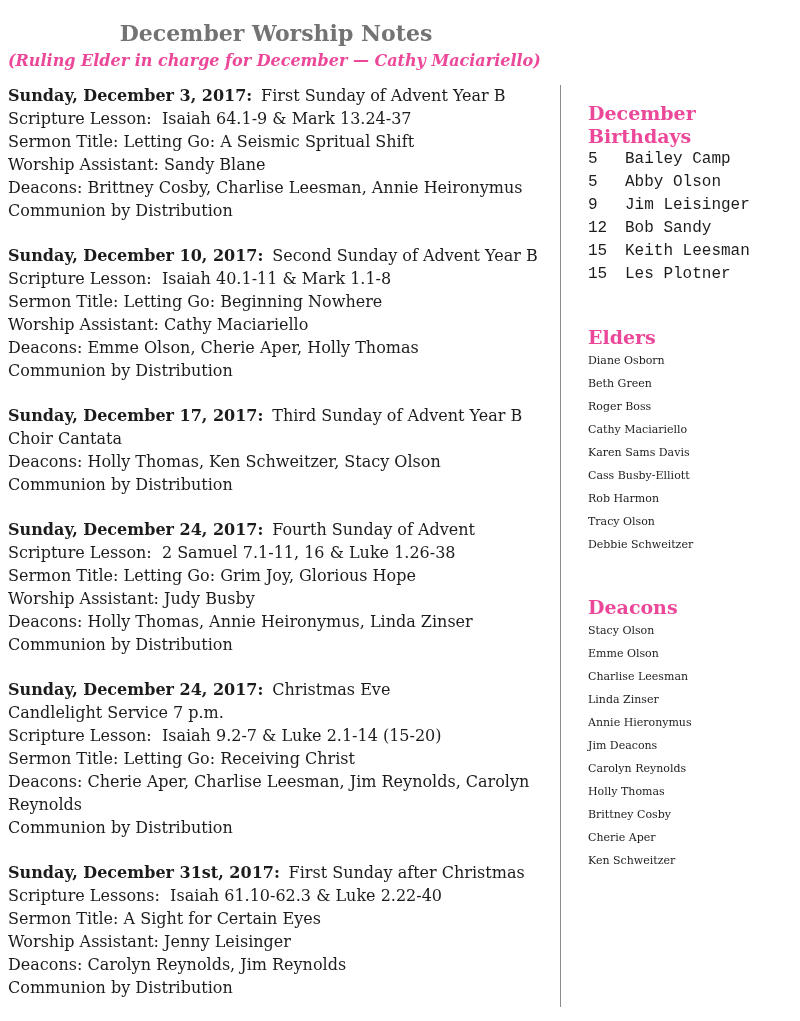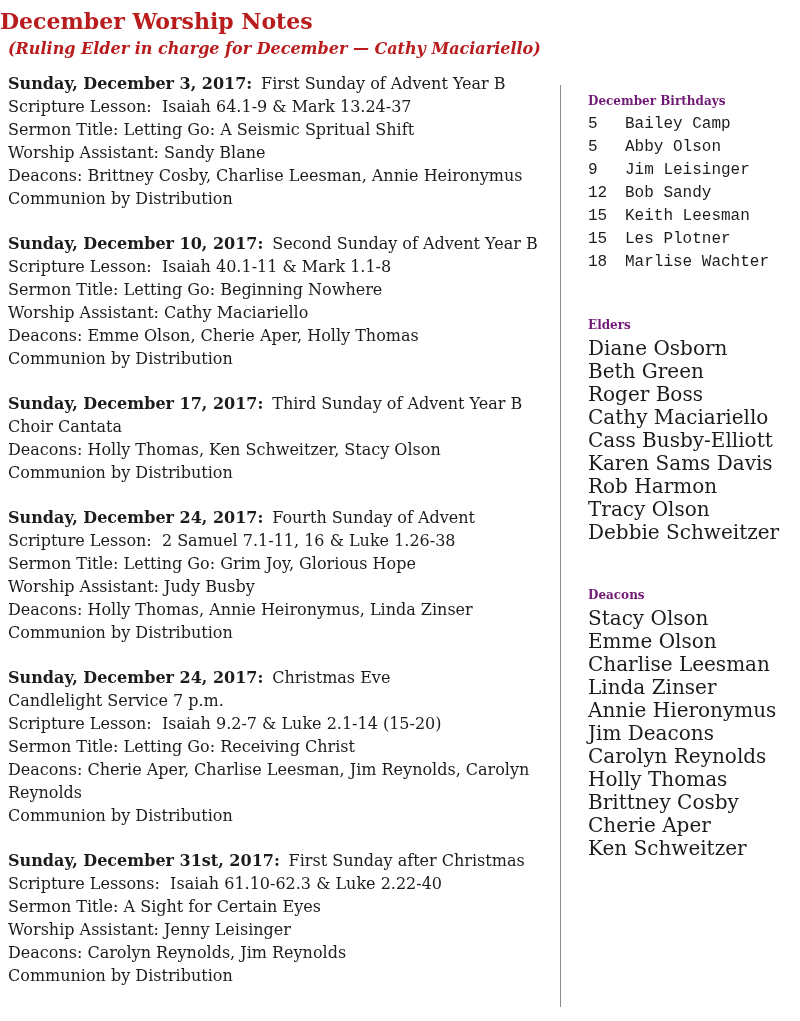--- a/index.html
+++ b/index.html
@@ -9,60 +9,62 @@
     color: #1c1c1c;
     position: relative;
     height: 1021px;
     overflow: hidden;
   }
   .page { position: relative; width: 800px; height: 1021px; }
 
   .header { padding-top: 8px; }
   .page-title {
     width: 552px;
+    text-align: center;
     font-size: 22px;
     line-height: 26px;
     font-weight: bold;
-    color: #b91c1c;
+    color: #737373;
+    margin-top: 12px;
   }
   .subtitle {
     margin: 4px 0 0 8px;
     font-size: 16px;
     line-height: 22px;
     font-weight: bold;
     font-style: italic;
-    color: #b91c1c;
+    color: #ec4899;
   }
 
   .columns { display: flex; margin-top: 12px; padding-left: 8px; }
   .main { width: 544px; flex: none; }
   .sidebar { margin-left: 36px; flex: 1; padding-top: 18px; }
 
   .service { margin-bottom: 22px; }
   .line {
     font-size: 16px;
     line-height: 23px;
     white-space: pre-wrap;
   }
   .date { font-weight: bold; }
   .occasion { padding-left: 0.55em; }
   .communion { }
 
   .side-title {
-    font-size: 12px;
+    font-size: 19px;
     line-height: 23px;
     font-weight: bold;
-    color: #701a75;
+    color: #ec4899;
     margin-bottom: 0;
   }
   .side-section { margin-top: 40px; }
   .side-section.first { margin-top: 0; }
   .bday-row { font-size: 16px; line-height: 23px; font-family: Liberation Mono, monospace; }
   .bday-day { display: inline-block; width: 37px; }
-  .side-name { font-size: 20px; line-height: 23px; }
+  .side-name { font-size: 11px; line-height: 23px; }
 
   .divider {
     position: absolute;
     left: 560px;
     top: 85px;
     width: 1px;
     height: 922px;
     background: #8c8c8c;
   }
 </style>
@@ -137,31 +139,30 @@
     <div class="sidebar">
 
       <div class="side-section first">
         <div class="side-title">December Birthdays</div>
         <div class="bday-row"><span class="bday-day">5</span><span class="bday-name">Bailey Camp</span></div>
         <div class="bday-row"><span class="bday-day">5</span><span class="bday-name">Abby Olson</span></div>
         <div class="bday-row"><span class="bday-day">9</span><span class="bday-name">Jim Leisinger</span></div>
         <div class="bday-row"><span class="bday-day">12</span><span class="bday-name">Bob Sandy</span></div>
         <div class="bday-row"><span class="bday-day">15</span><span class="bday-name">Keith Leesman</span></div>
         <div class="bday-row"><span class="bday-day">15</span><span class="bday-name">Les Plotner</span></div>
-        <div class="bday-row"><span class="bday-day">18</span><span class="bday-name">Marlise Wachter</span></div>
       </div>
 
       <div class="side-section">
         <div class="side-title">Elders</div>
         <div class="side-name">Diane Osborn</div>
         <div class="side-name">Beth Green</div>
         <div class="side-name">Roger Boss</div>
         <div class="side-name">Cathy Maciariello</div>
+        <div class="side-name">Karen Sams Davis</div>
         <div class="side-name">Cass Busby-Elliott</div>
-        <div class="side-name">Karen Sams Davis</div>
         <div class="side-name">Rob Harmon</div>
         <div class="side-name">Tracy Olson</div>
         <div class="side-name">Debbie Schweitzer</div>
       </div>
 
       <div class="side-section">
         <div class="side-title">Deacons</div>
         <div class="side-name">Stacy Olson</div>
         <div class="side-name">Emme Olson</div>
         <div class="side-name">Charlise Leesman</div>

